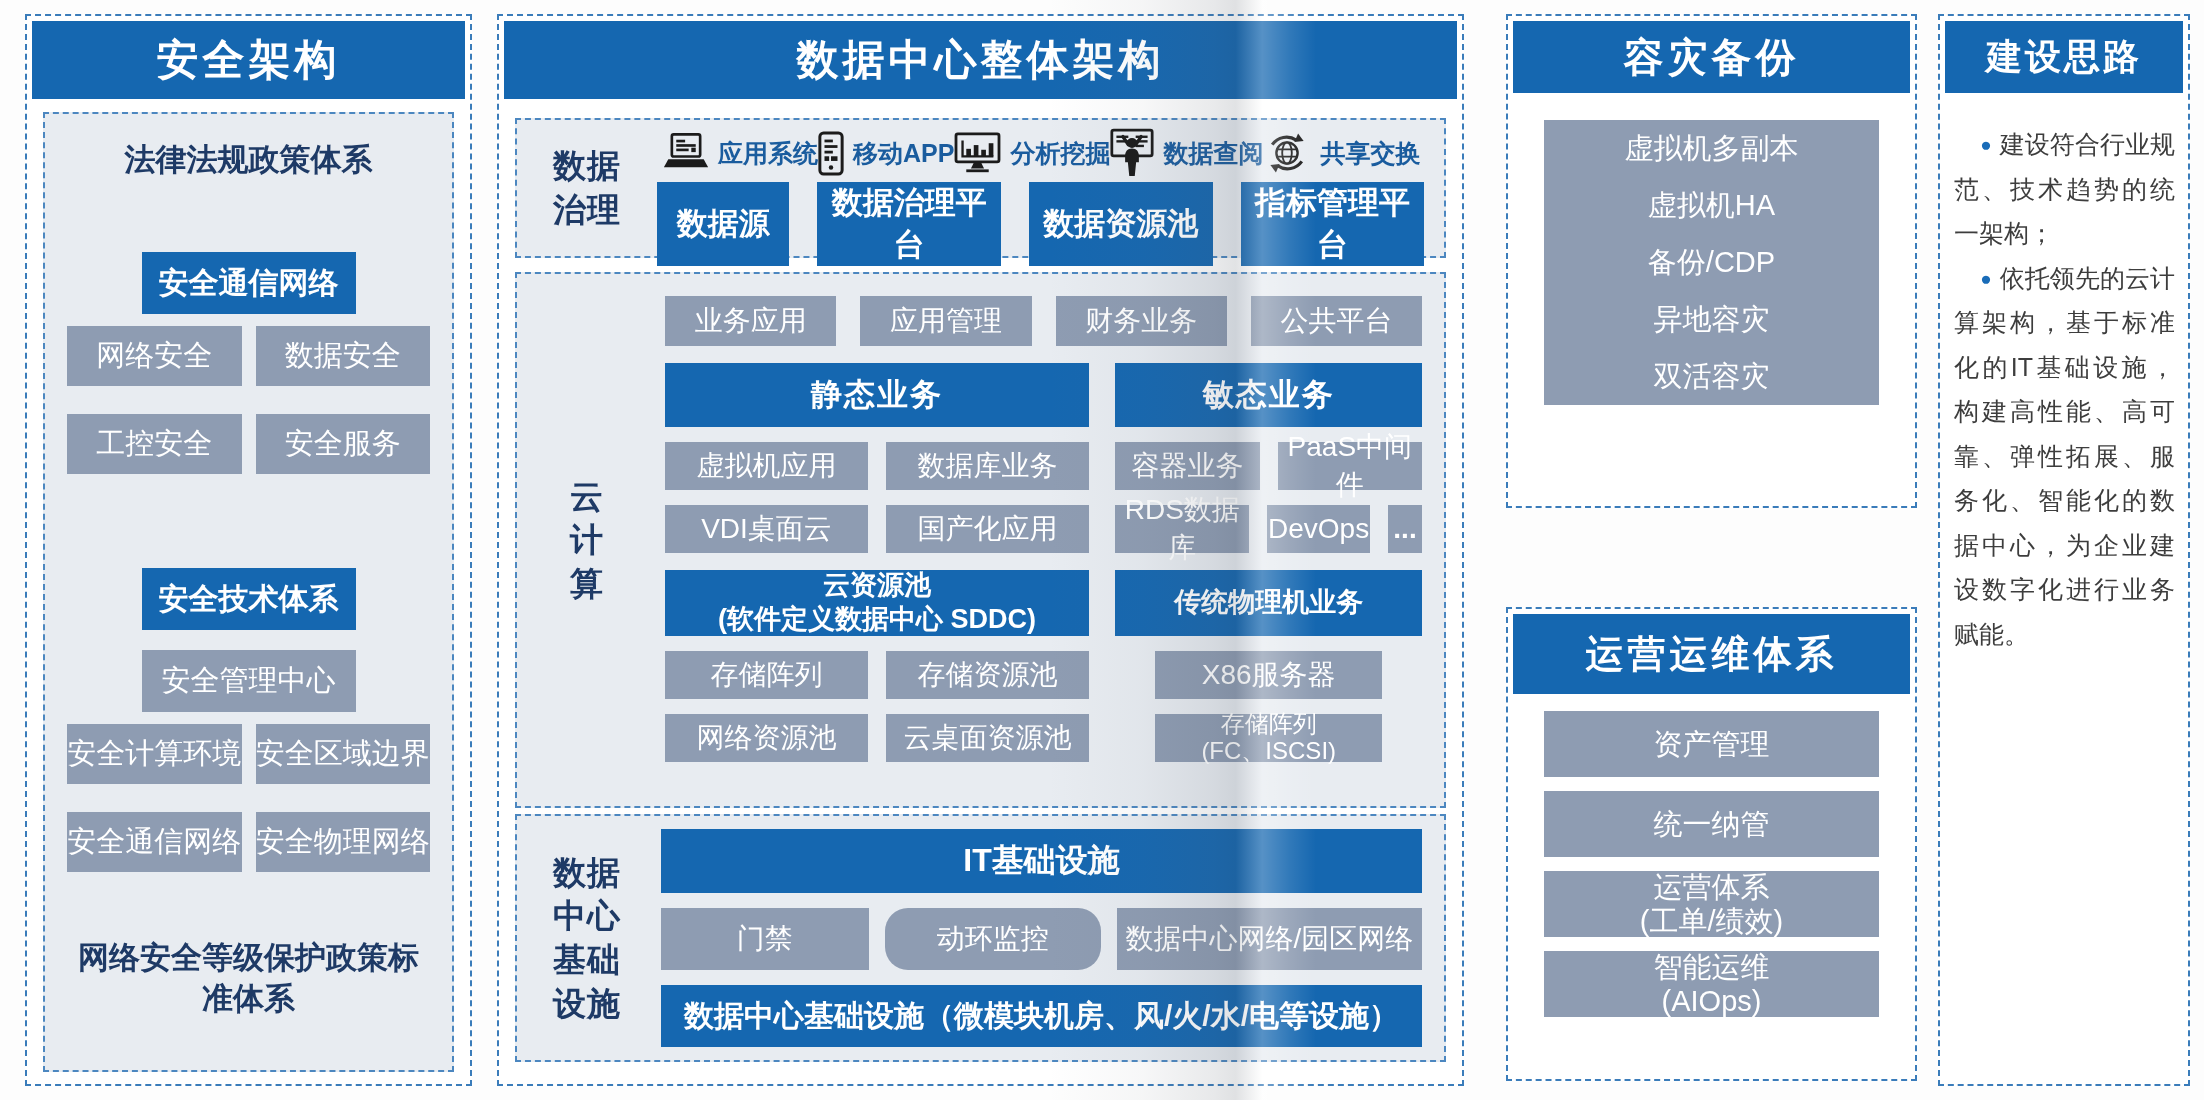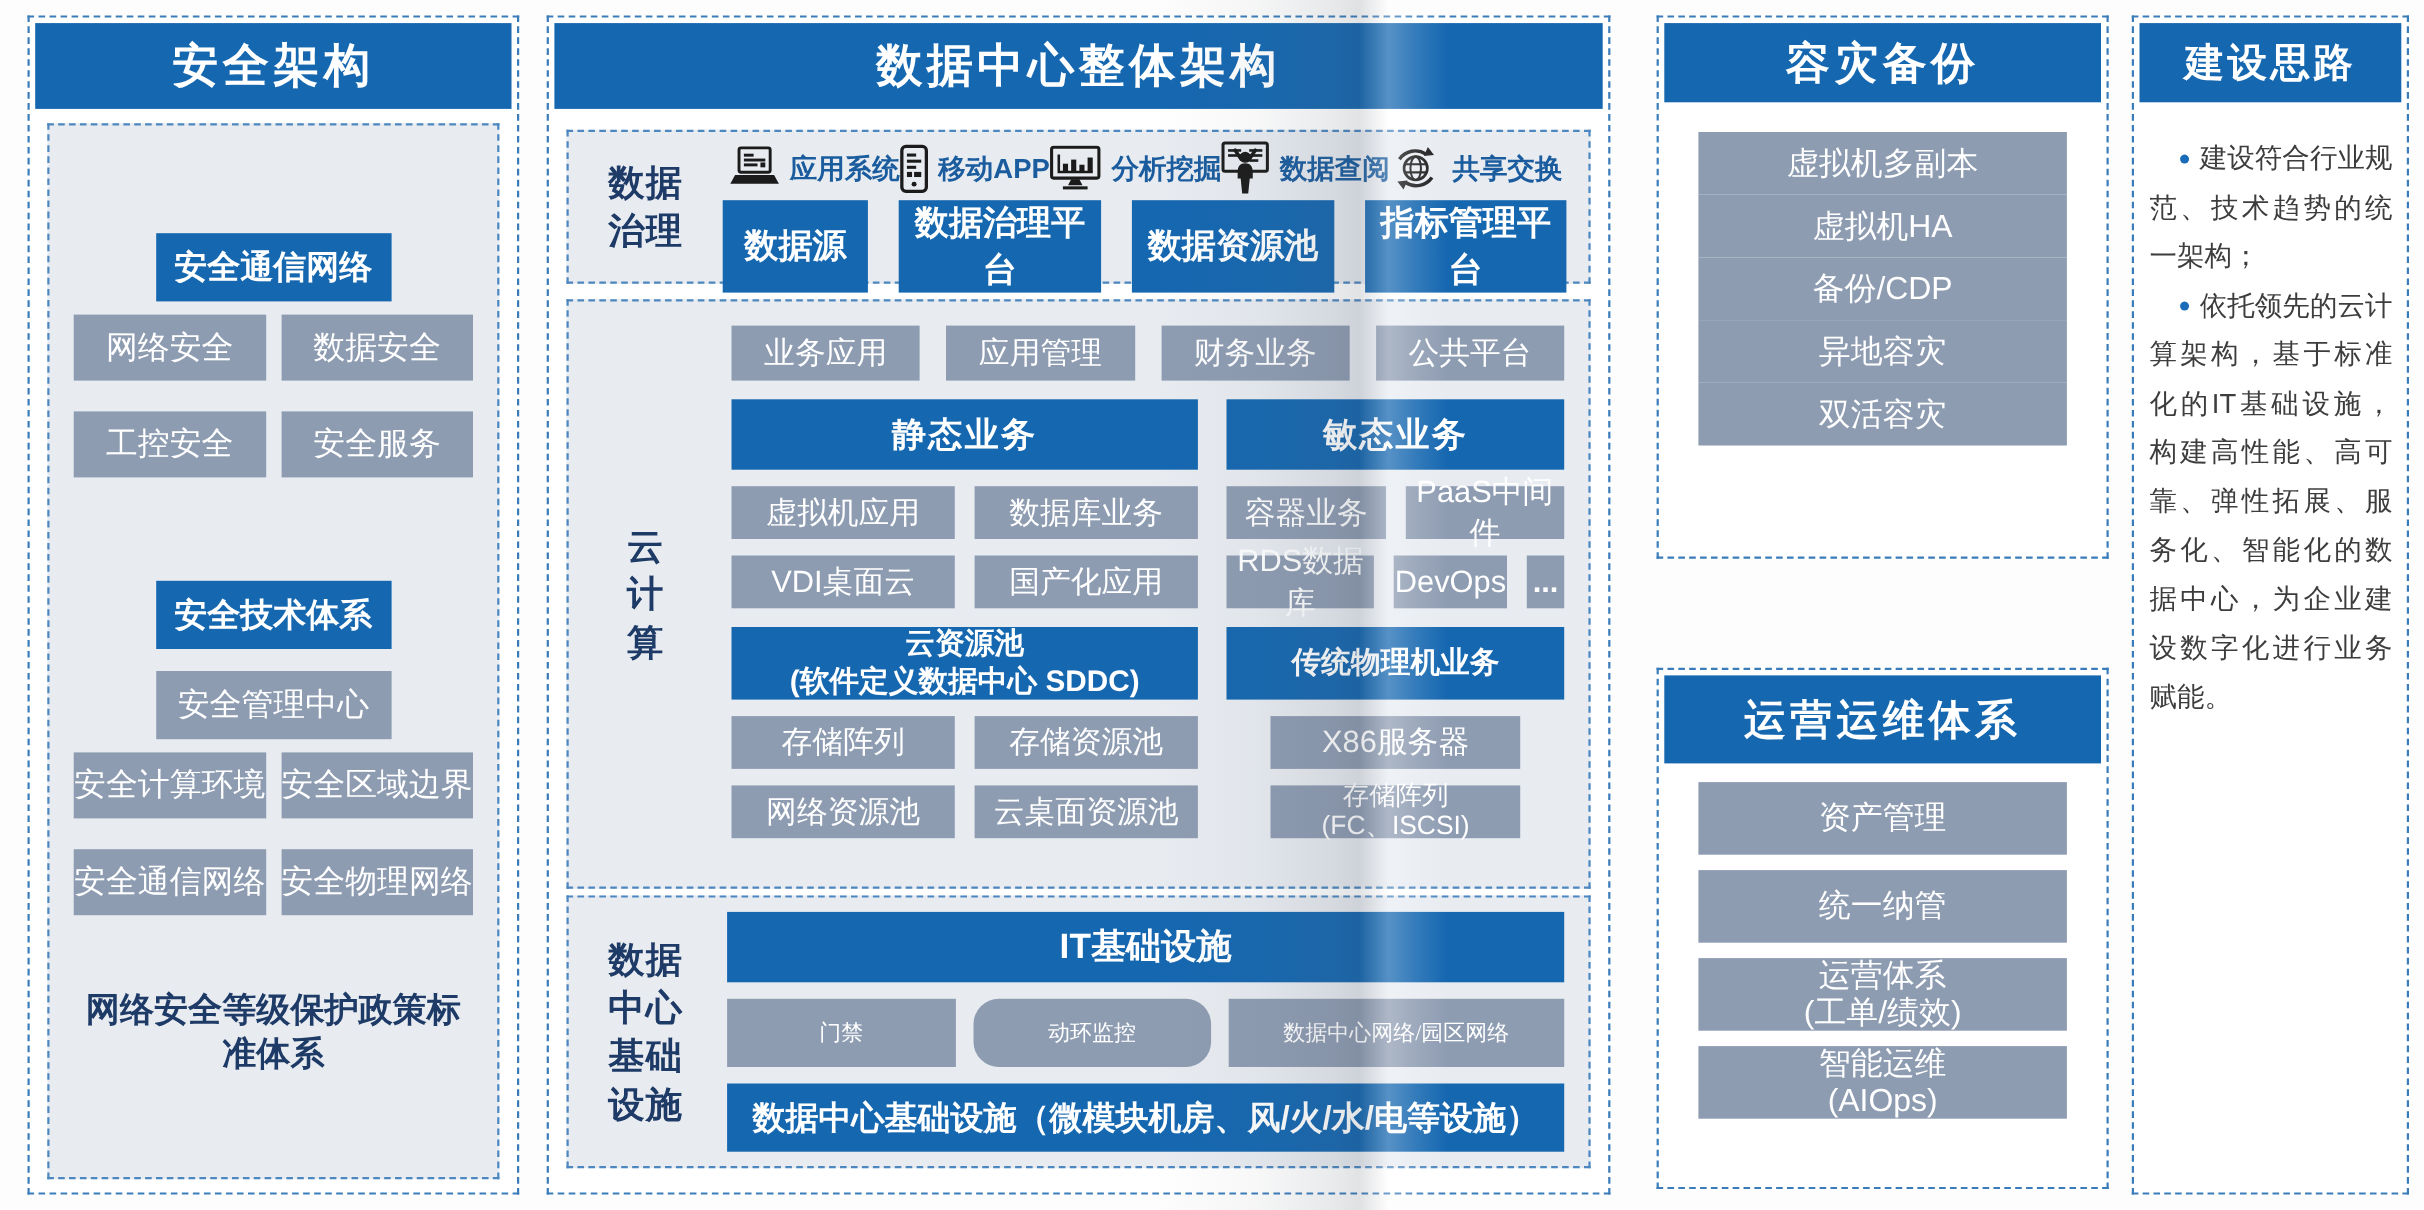--- a/index.html
+++ b/index.html
@@ -71,21 +71,21 @@
   .row2 .gbox{flex:1;height:48px;font-size:28px;}
   .tallbar{height:66px;font-size:27px;line-height:1.25;white-space:pre-line;margin-top:17px;}
   .f-r1{flex:1.3 !important;} .f-r2{flex:1 !important;}
   .f-dots{flex:0 0 34px !important;font-weight:700;}
   .inset{margin:15px 40px 0 40px;height:48px;font-size:28px;display:flex;align-items:center;justify-content:center;}
   .inset.two-line{font-size:24px;line-height:1.12;white-space:pre-line;}
   #infra-box{top:798px;height:248px;}
   .infra-content{padding:13px 22px 13px 4px;}
   .infra-bar{height:64px;font-size:32px;}
   .infra-row{display:flex;gap:16px;height:63px;margin:15px 0;}
-  .infra-row .gbox{font-size:20px;font-family:Liberation Serif, serif;}
+  .infra-row .gbox{font-size:28px;}
   .if-1{flex:1;} .if-2{flex:1.04;border-radius:23px;} .if-3{flex:1.47;}
   .infra-base{height:62px;font-size:30px;}
   
   #dr-panel{left:1506px;top:14px;width:411px;height:494px;}
   #dr-panel .panel-header{height:72px;font-size:40px;}
   .stack{position:absolute;left:36px;right:36px;display:flex;flex-direction:column;}
   #dr-stack{top:104px;gap:0;}
   #dr-stack .gbox{height:57px;font-size:29px;}
   #ops-panel{left:1506px;top:607px;width:411px;height:474px;}
   #ops-panel .panel-header{height:80px;font-size:38px;}
@@ -104,20 +104,21 @@
   }
 </style>
 </head>
 <body>
 
 <div class="canvas">
 
   <section class="panel" id="sec-panel">
     <div class="panel-header">安全架构</div>
     <div class="sec-inner">
+      <div class="navy-title">法律法规政策体系</div>
       <div class="bbox sec-blue">安全通信网络</div>
       <div class="grid2">
         <div class="gbox">网络安全</div>
         <div class="gbox">数据安全</div>
         <div class="gbox">工控安全</div>
         <div class="gbox">安全服务</div>
       </div>
       <div class="bbox sec-blue sec-blue2">安全技术体系</div>
       <div class="gbox sec-gray-mid">安全管理中心</div>
       <div class="grid2">

